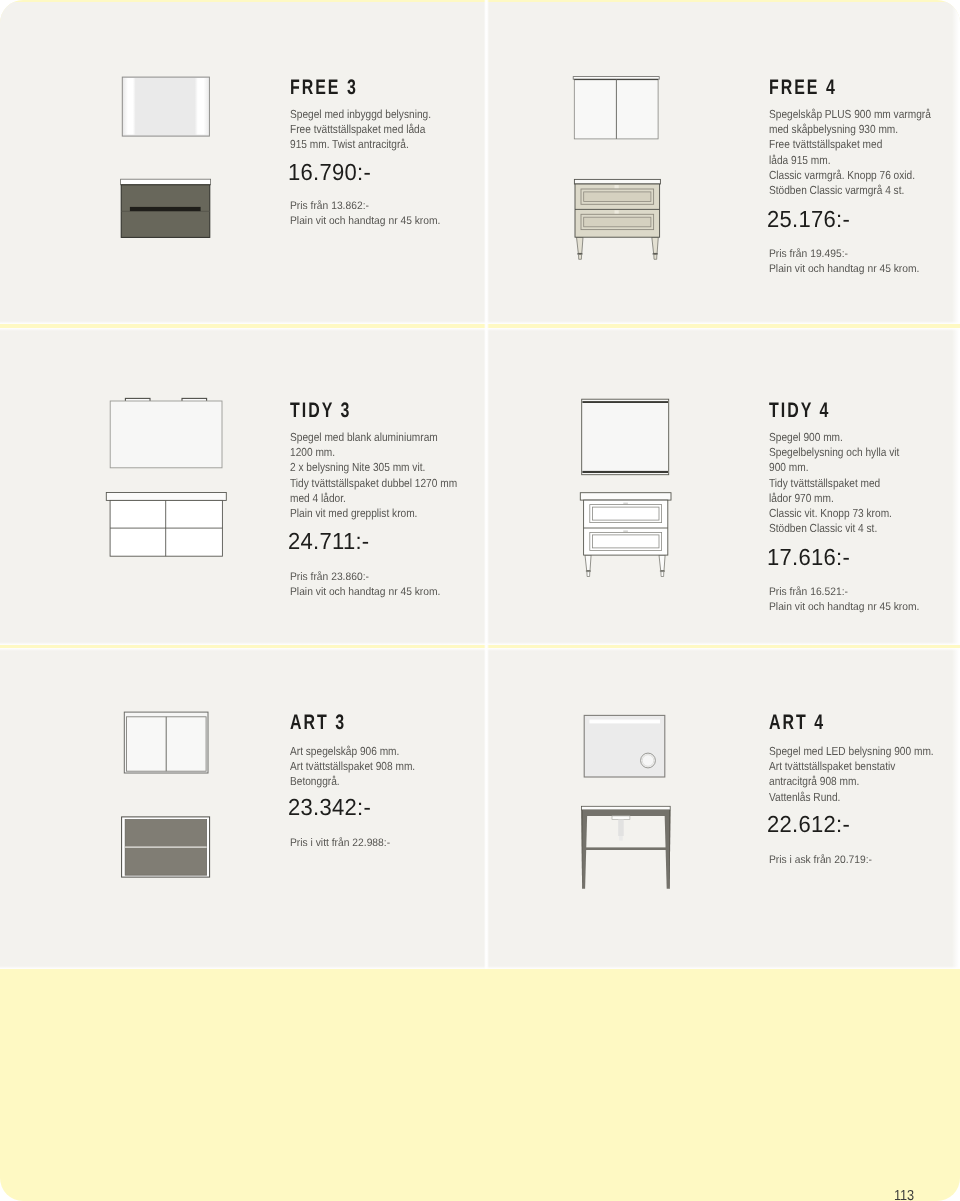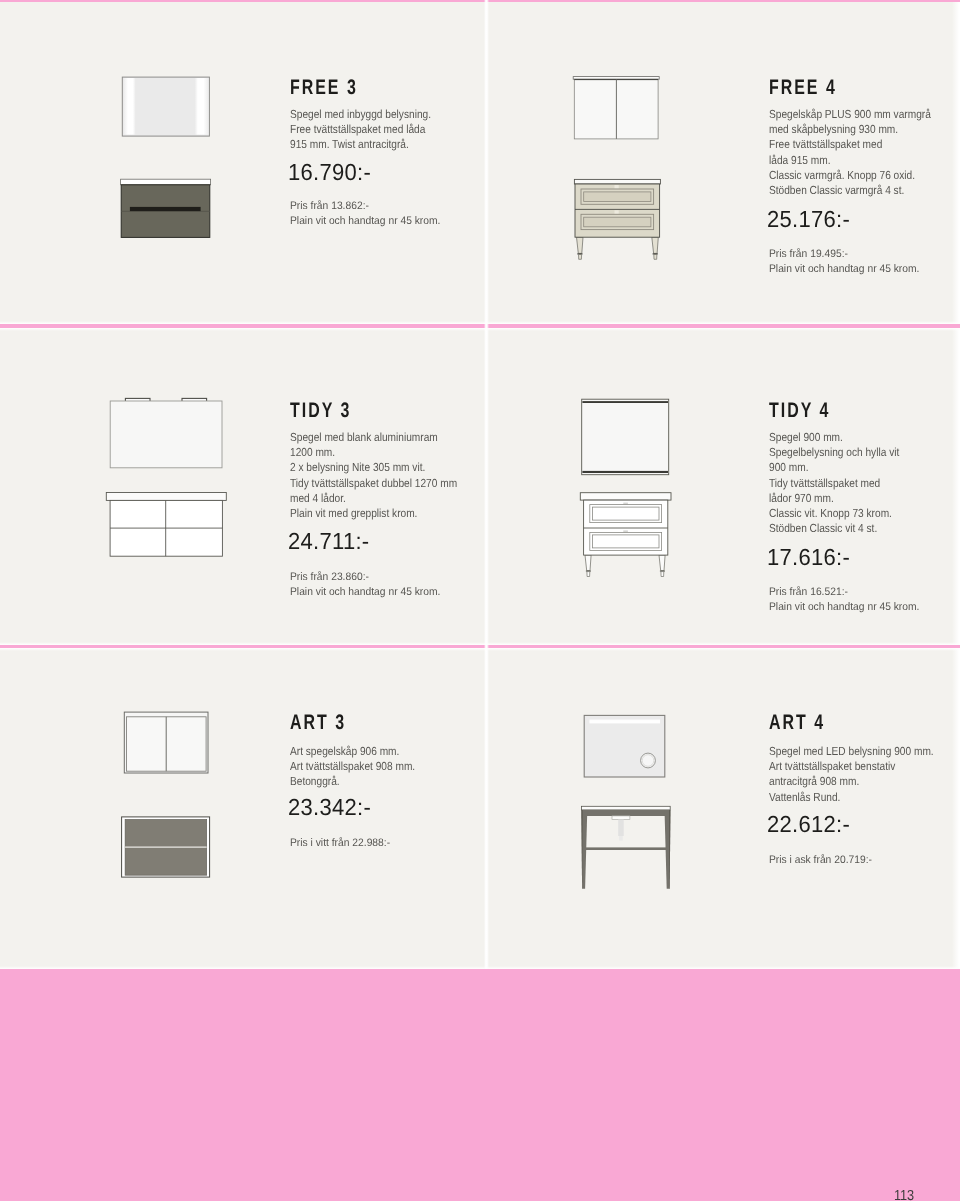--- a/index.html
+++ b/index.html
@@ -1,20 +1,20 @@
 <!DOCTYPE html>
 <html><head>
 <meta charset="utf-8">
 <title>Catalogue page 113</title>
 <style>
   html,body{margin:0;padding:0;}
   body{width:960px;height:1201px;background:#ffffff;
        font-family:"Liberation Sans",sans-serif;
        -webkit-font-smoothing:antialiased;text-rendering:geometricPrecision;}
-  .page{position:relative;width:960px;height:1201px;overflow:hidden;background:#f9a8d4;}
+  .page{position:relative;width:960px;height:1201px;overflow:hidden;background:#fef9c3;border-radius:23px;}
   .band{position:absolute;left:0;background:#f3f2ee;}
   .band::after{content:"";position:absolute;inset:0;
     background:linear-gradient(to right,rgba(255,255,255,0) 0,rgba(255,255,255,0) 952px,rgba(255,255,255,1) 959px);}
   .fadeT{position:absolute;left:0;width:960px;height:3px;
     background:linear-gradient(to bottom,rgba(255,255,255,1),rgba(255,255,255,0));}
   .fadeB{position:absolute;left:0;width:960px;height:3px;
     background:linear-gradient(to bottom,rgba(255,255,255,0),rgba(255,255,255,1));}
   .b1{top:2px;height:322px;width:960px;}
   .b2{top:328px;height:317px;width:960px;}
   .b3{top:648px;height:321px;width:960px;}

